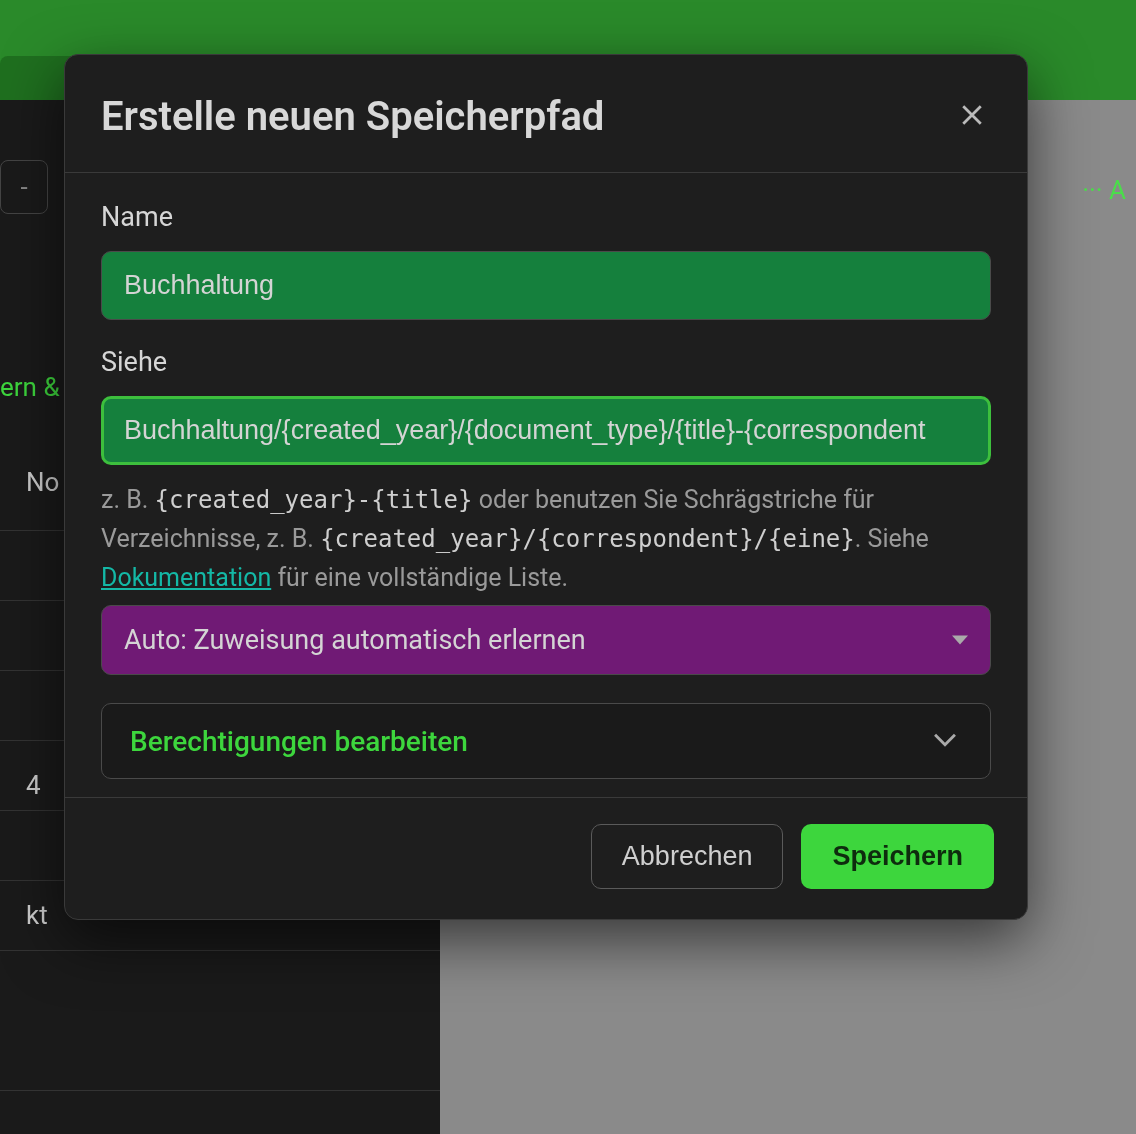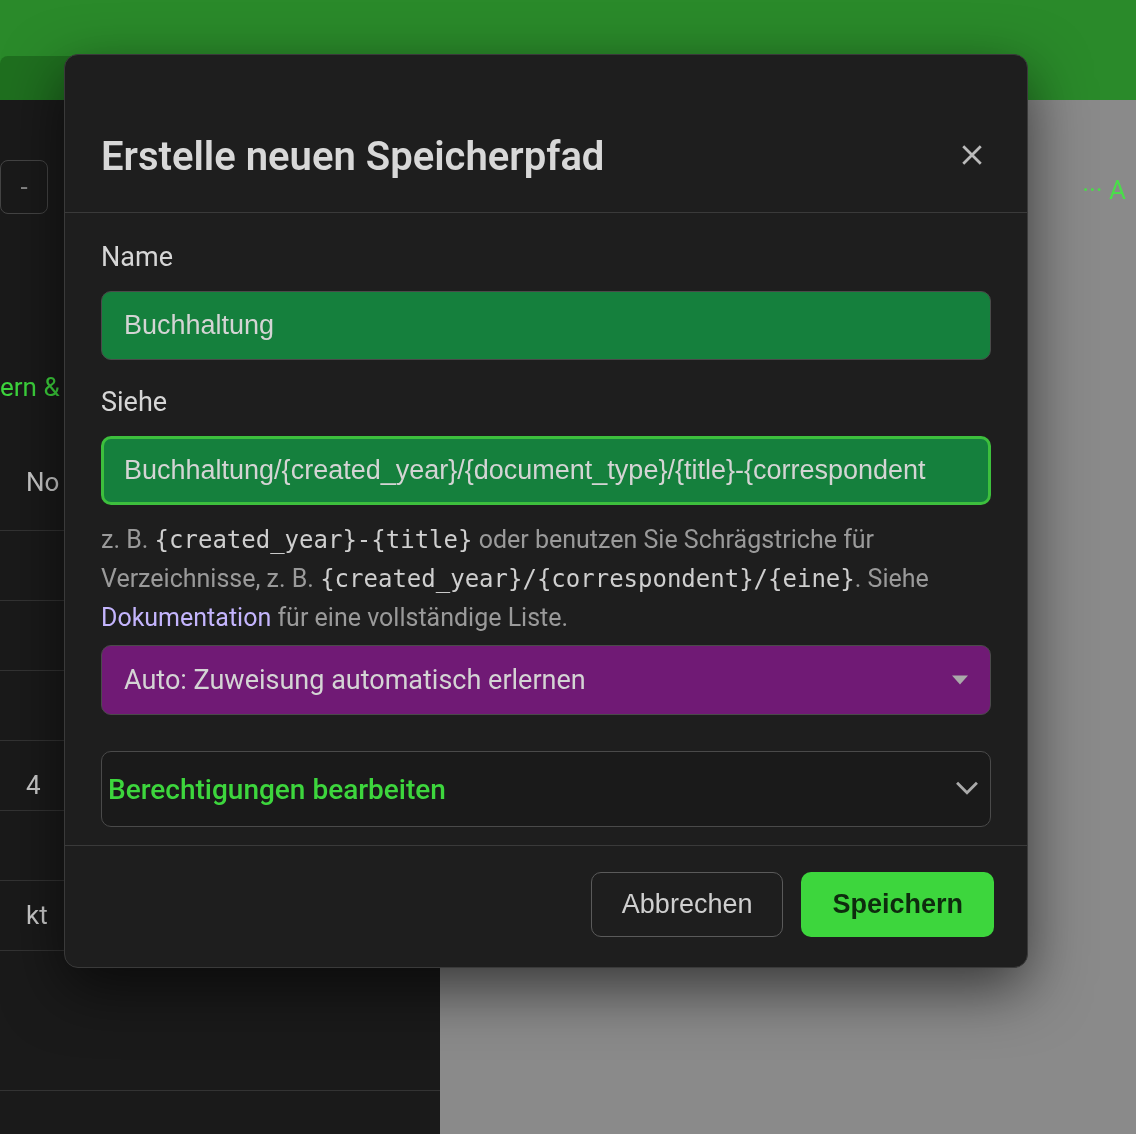--- a/index.html
+++ b/index.html
@@ -81,21 +81,20 @@
       box-shadow: 0 20px 60px rgba(0,0,0,0.6);
       display: flex;
       flex-direction: column;
     }
     .dialog-header {
       display: flex;
       align-items: center;
       justify-content: space-between;
       padding: 38px 36px 32px 36px;
       border-bottom: 1px solid #3a3a3a;
-      margin-top: 40px;
     }
     .dialog-title {
       color: #d8d8d8;
       font-size: 40px;
       font-weight: 600;
     }
     .close-btn {
       color: #bbb;
       cursor: pointer;
       padding: 4px;
@@ -133,21 +132,22 @@
       font-size: 25px;
       line-height: 1.55;
       margin-top: 8px;
     }
     .help-text code {
       font-family: ui-monospace, Menlo, Consolas, monospace;
       color: #cfcfcf;
       font-size: 24px;
     }
     .doc-link {
-      color: #c4b5fd;
+      color: #14b8a6;
+      text-decoration: underline;
       cursor: pointer;
     }
     .select-wrap {
       position: relative;
       width: 100%;
       background: #701a75;
       border: 1px solid #4a4a4a;
       border-radius: 10px;
       color: #d4d4d4;
       font-size: 27px;
@@ -164,22 +164,22 @@
       border-top: 9px solid #aaa;
     }
     .collapse-row {
       display: flex;
       align-items: center;
       justify-content: space-between;
       width: 100%;
       background: #1a1a1a;
       border: 1px solid #4a4a4a;
       border-radius: 10px;
-      padding: 18px 6px;
-      margin-top: 28px;
+      padding: 18px 28px;
+      margin-top: 20px;
       cursor: pointer;
     }
     .collapse-label {
       color: #3dd63d;
       font-size: 28px;
       font-weight: 500;
     }
     .collapse-chevron svg {
       width: 34px; height: 34px;
       stroke: #aaa; stroke-width: 2; fill: none;

